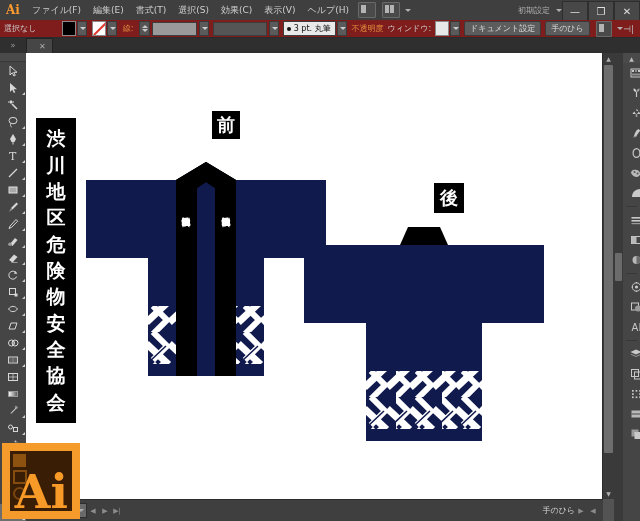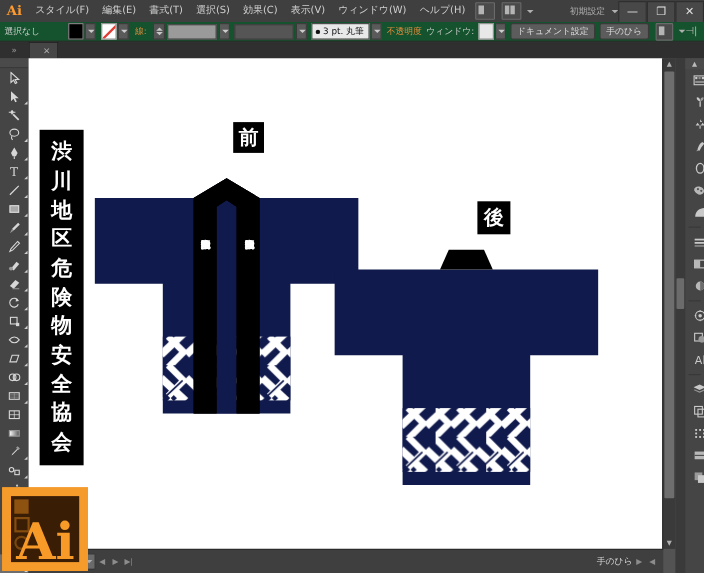--- a/index.html
+++ b/index.html
@@ -19,21 +19,21 @@
   .mb-icon.arrange2::after{content:"";position:absolute;left:2px;top:2px;width:4px;height:8px;background:#b4b4b4;
             box-shadow:5px 0 0 #b4b4b4;}
   .caret{width:0;height:0;border-left:3px solid transparent;border-right:3px solid transparent;
          border-top:3px solid #b0b0b0;display:inline-block;margin-left:2px;}
   .ws-label{font-size:8px;color:#b0b0b0;margin-right:4px;}
   .wbtns{margin-left:auto;display:flex;height:20px;}
   .wbtn{width:24px;height:18px;margin-top:1px;background:#484848;border:1px solid #2e2e2e;
         display:flex;align-items:center;justify-content:center;color:#e0e0e0;font-size:10px;}
 
   
-  .controlbar{position:absolute;left:0;top:20px;width:640px;height:18px;background:#14532d;
+  .controlbar{position:absolute;left:0;top:20px;width:640px;height:18px;background:#7f1d1d;
               border-bottom:1px solid #2b2b2b;display:flex;align-items:center;padding:0 4px;box-sizing:border-box;}
   .cb-text{font-size:8px;color:#d0d0d0;white-space:nowrap;margin-right:4px;}
   .cb-text.orange{color:#e08a3c;}
   .sw{width:13px;height:13px;border:1px solid #8a8a8a;background:#000;display:inline-block;}
   .sw.none{background:#fff;position:relative;overflow:hidden;}
   .sw.none::after{content:"";position:absolute;left:-2px;top:5px;width:20px;height:2px;background:#e03c31;
                   transform:rotate(-45deg);}
   .sw.white{background:#e8e8e8;}
   .ddbtn{width:9px;height:13px;background:#5a5a5a;border:1px solid #3a3a3a;margin-left:1px;
          display:flex;align-items:center;justify-content:center;}
@@ -112,27 +112,26 @@
   .sq.s2{width:10px;height:10px;border:2px solid #f7941e;background:transparent;opacity:.4;}
   .sq.s3{width:9px;height:9px;border-radius:50%;border:2px solid #f7941e;background:transparent;opacity:.35;}
 </style>
 </head>
 <body>
 
 <div id="app">
 
   <div class="menubar">
     <div class="ai-logo">Ai</div>
-    <div class="menu-item">スタイル(F)</div>
+    <div class="menu-item">ファイル(F)</div>
     <div class="menu-item">編集(E)</div>
     <div class="menu-item">書式(T)</div>
     <div class="menu-item">選択(S)</div>
     <div class="menu-item">効果(C)</div>
     <div class="menu-item">表示(V)</div>
-    <div class="menu-item">ウィンドウ(W)</div>
     <div class="menu-item">ヘルプ(H)</div>
     <span class="mb-icon arrange"></span>
     <span class="mb-icon arrange2"></span>
     <span class="caret"></span>
     <div style="flex:1"></div>
     <span class="ws-label">初期設定</span>
     <span class="caret"></span>
     <div class="wbtns">
       <div class="wbtn">—</div>
       <div class="wbtn">❐</div>

